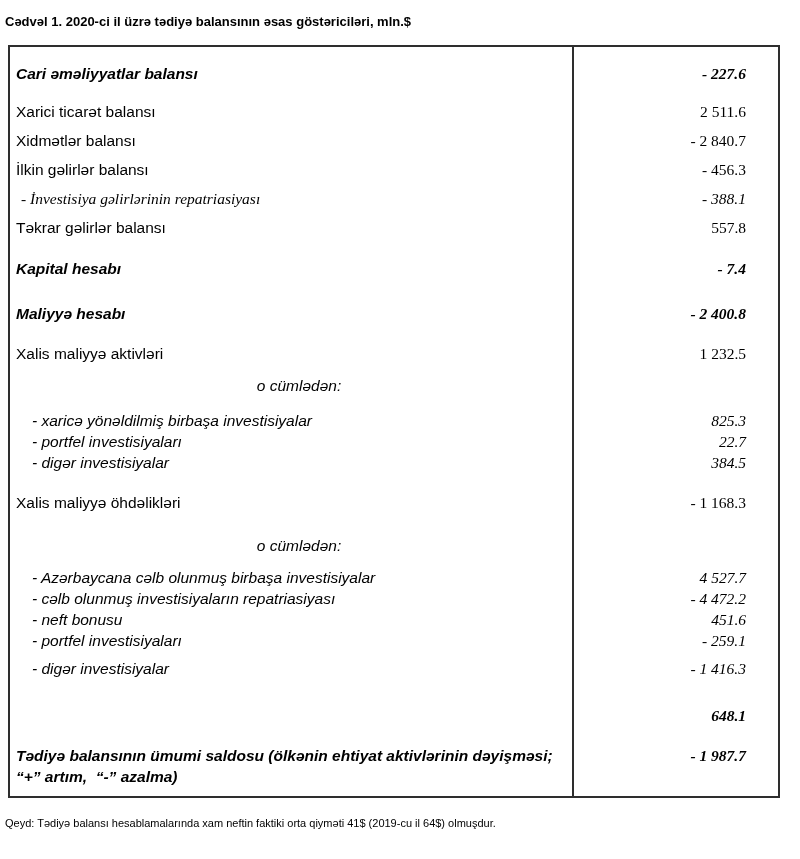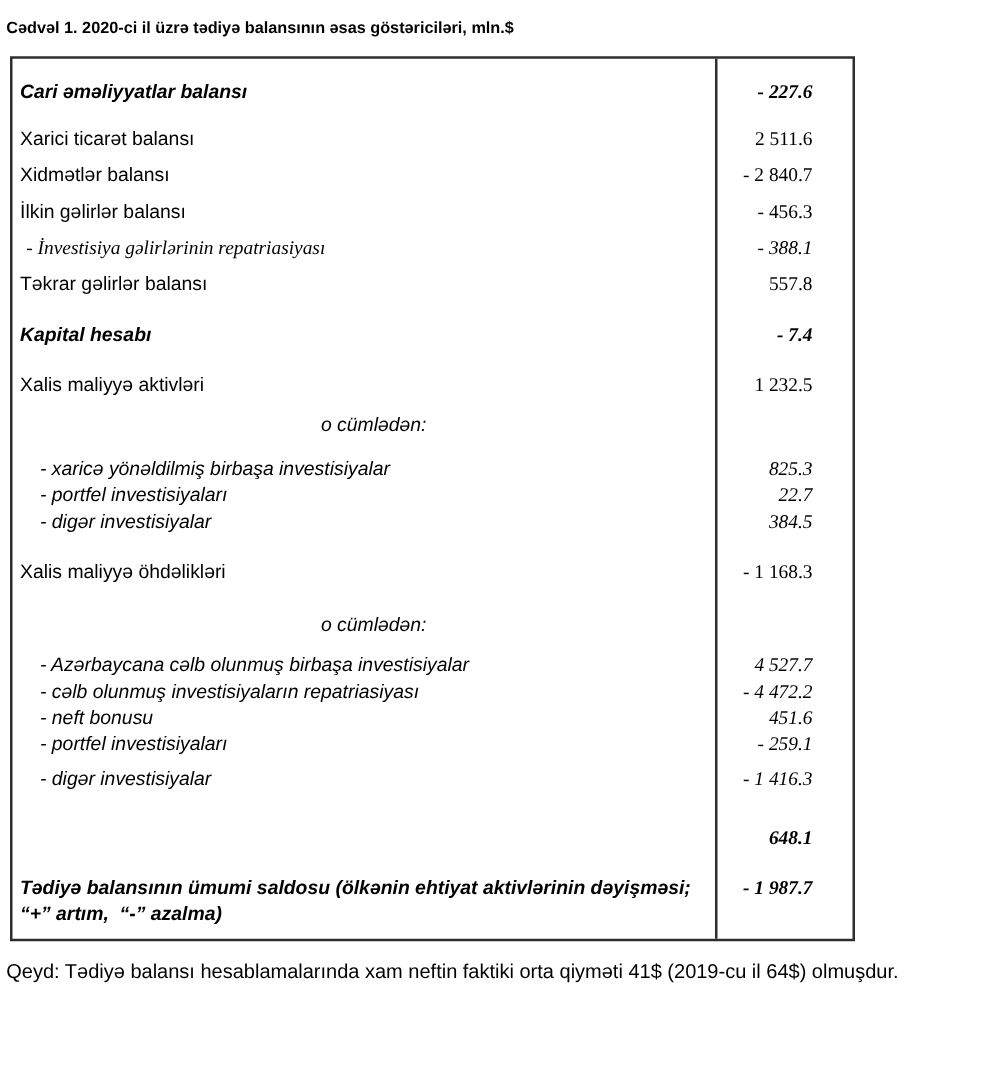--- a/index.html
+++ b/index.html
@@ -16,21 +16,21 @@
   }
   .title {
     margin: 12px 0 0 5px;
     font-size: 13px;
     font-weight: bold;
     line-height: 19px;
   }
   .bptable {
     position: relative;
     box-sizing: border-box;
-    width: 676px;
+    width: 772px;
     margin: 14px 0 0 8px;
     border: 2px solid #2e2e2e;
     padding: 12px 0 9px 0;
     background: #ffffff;
   }
   .divider {
     position: absolute;
     left: 562px;
     top: 0;
     bottom: 0;
@@ -56,21 +56,21 @@
     white-space: pre;
     font-family: Liberation Serif, serif;
   }
   .bold { font-weight: bold; font-style: italic; }
   .ital { font-style: italic; }
   .ind1 .lbl { padding-left: 11px; font-family: Liberation Serif, serif; }
   .ind2 .lbl { padding-left: 16px; text-align: center; }
   .ind3 .lbl { padding-left: 22px; }
   .note {
     margin: 15px 0 16px 5px;
-    font-size: 16px;
+    font-size: 11px;
     line-height: 20px;
   }
 </style>
 </head>
 <body>
 
 <div>
 
   <div class="title">Cədvəl 1. 2020-ci il üzrə tədiyə balansının əsas göstəriciləri, mln.$</div>
 
@@ -105,20 +105,24 @@
     <div class="row" style="margin-top:8px">
       <div class="lbl">Təkrar gəlirlər balansı</div>
       <div class="val">557.8</div>
     </div>
 
     <div class="row bold" style="margin-top:20px">
       <div class="lbl">Kapital hesabı</div>
       <div class="val">- 7.4</div>
     </div>
 
+    <div class="row bold" style="margin-top:24px">
+      <div class="lbl">Maliyyə hesabı</div>
+      <div class="val">- 2 400.8</div>
+    </div>
 
     <div class="row" style="margin-top:19px">
       <div class="lbl">Xalis maliyyə aktivləri</div>
       <div class="val">1 232.5</div>
     </div>
 
     <div class="row ital ind2" style="margin-top:11px">
       <div class="lbl">o cümlədən:</div>
       <div class="val"></div>
     </div>

